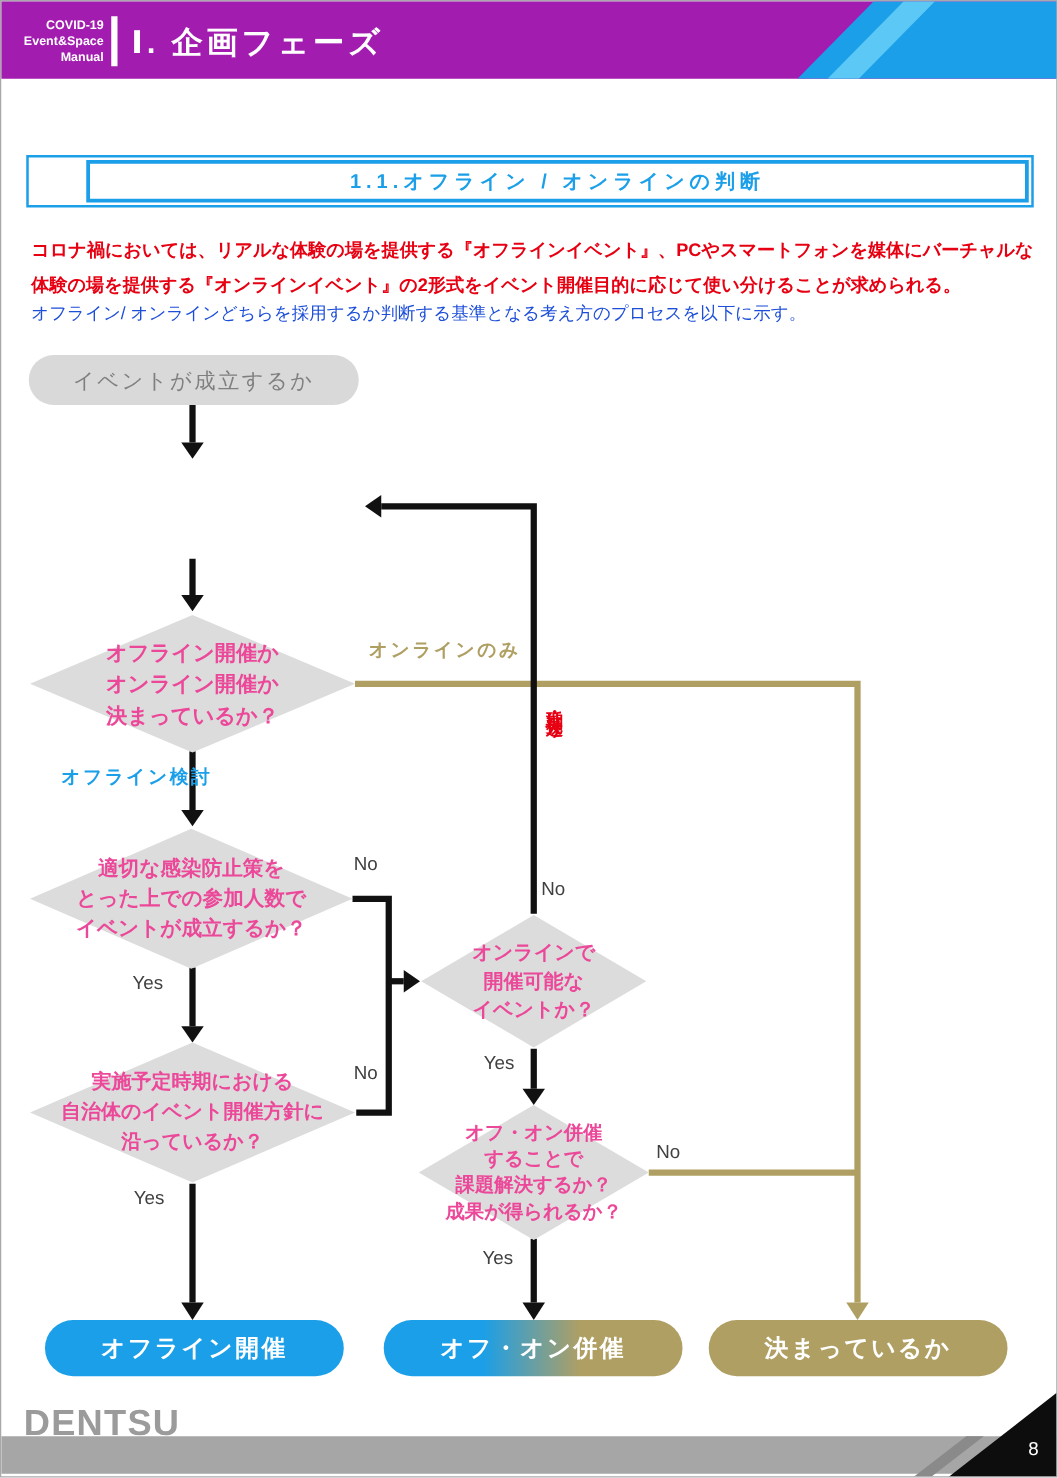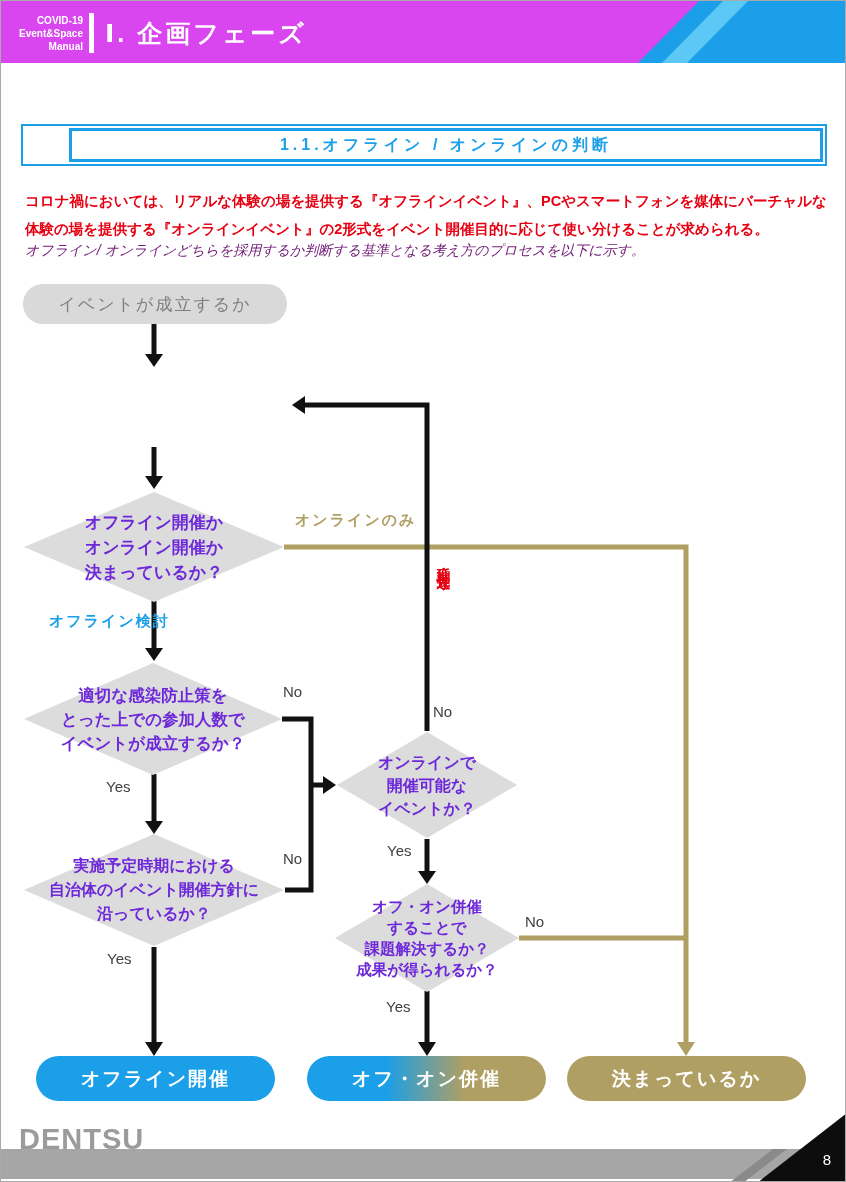--- a/index.html
+++ b/index.html
@@ -4,45 +4,45 @@
 <style>
   :root{
     --blue:#1A9FE8; --light-blue:#5BC8F5; --gold:#B09F63; --red:#E60012;
     --diamond-gray:#DCDCDC; --box-gray:#D9D9D9; --ink:#111111;
   }
   *{margin:0;padding:0;box-sizing:border-box;}
   body{font-family:"Liberation Sans","DejaVu Sans",sans-serif;background:#fff;}
   .page{position:relative;width:846px;height:1182px;background:#fff;border:1px solid #A9A9A9;overflow:hidden;}
 
   
-  .header{position:absolute;left:0;top:0;width:846px;height:62px;background:#d946ef;padding-left:36px;}
+  .header{position:absolute;left:0;top:0;width:846px;height:62px;background:#a21caf;padding-left:36px;}
   .header svg{position:absolute;left:0;top:0;}
   .brand{position:absolute;left:8px;top:13px;width:74px;text-align:right;color:#fff;font-weight:bold;font-size:10px;line-height:13px;}
   .brand-bar{position:absolute;left:88px;top:12px;width:5px;height:40px;background:#fff;}
   .page-title{position:absolute;left:104px;top:16px;color:#fff;font-weight:bold;font-size:25px;letter-spacing:3px;white-space:nowrap;}
 
   
   .banner{position:absolute;left:20px;top:84px;width:806px;height:32px;background:var(--blue);
     color:#fff;font-weight:bold;font-size:15px;letter-spacing:4px;display:flex;align-items:center;justify-content:center;}
   .sub-banner{position:absolute;left:20px;top:123px;width:806px;height:42px;background:#fff;border:2px solid var(--blue);}
   .sub-banner-inner{position:absolute;inset:2px;border:3px solid var(--blue);display:flex;align-items:center;justify-content:center;
     color:var(--blue);font-weight:bold;font-size:16px;letter-spacing:4px;margin-left:44px;}
 
   
   .intro-red{position:absolute;left:24px;top:186px;width:802px;color:var(--red);font-weight:bold;font-size:14.5px;line-height:28px;}
-  .intro-black{position:absolute;left:24px;top:236px;width:802px;color:#701a75;font-size:14px;line-height:26px;font-style:italic;}
+  .intro-black{position:absolute;left:24px;top:236px;width:802px;color:#1d4ed8;font-size:14px;line-height:26px;}
 
   
   .flow-svg{position:absolute;left:0;top:0;}
   .start-pill{position:absolute;left:22px;top:283px;width:264px;height:40px;background:var(--box-gray);border-radius:20px;
     display:flex;align-items:center;justify-content:center;color:#7F7F7F;font-size:17px;letter-spacing:2px;}
   .setup-rect{position:absolute;left:22px;top:367px;width:264px;height:79px;background:var(--box-gray);
     display:flex;flex-direction:column;align-items:center;justify-content:center;color:#3F3F3F;font-size:16px;line-height:26px;text-align:center;}
   .setup-rect b{color:#262626;}
-  .diamond-text{position:absolute;text-align:center;font-weight:bold;color:#6d28d9;white-space:pre-line;}
+  .diamond-text{position:absolute;text-align:center;font-weight:bold;color:#ec4899;white-space:pre-line;}
   .dt1{left:43px;top:509px;width:220px;font-size:17px;line-height:25px;}
   .dt2{left:32px;top:682px;width:240px;font-size:16.5px;line-height:24px;}
   .dt3{left:23px;top:853px;width:260px;font-size:16px;line-height:24px;}
   .dt4{left:336px;top:750px;width:180px;font-size:16px;line-height:23px;}
   .dt5{left:326px;top:895px;width:200px;font-size:15.5px;line-height:21px;}
 
   .lbl{position:absolute;white-space:nowrap;}
   .lbl-yesno{color:#404040;font-size:15px;}
   .lbl-gold{color:var(--gold);font-weight:bold;font-size:15px;letter-spacing:2px;}
   .lbl-blue{color:var(--blue);font-weight:bold;font-size:15px;letter-spacing:2px;}

